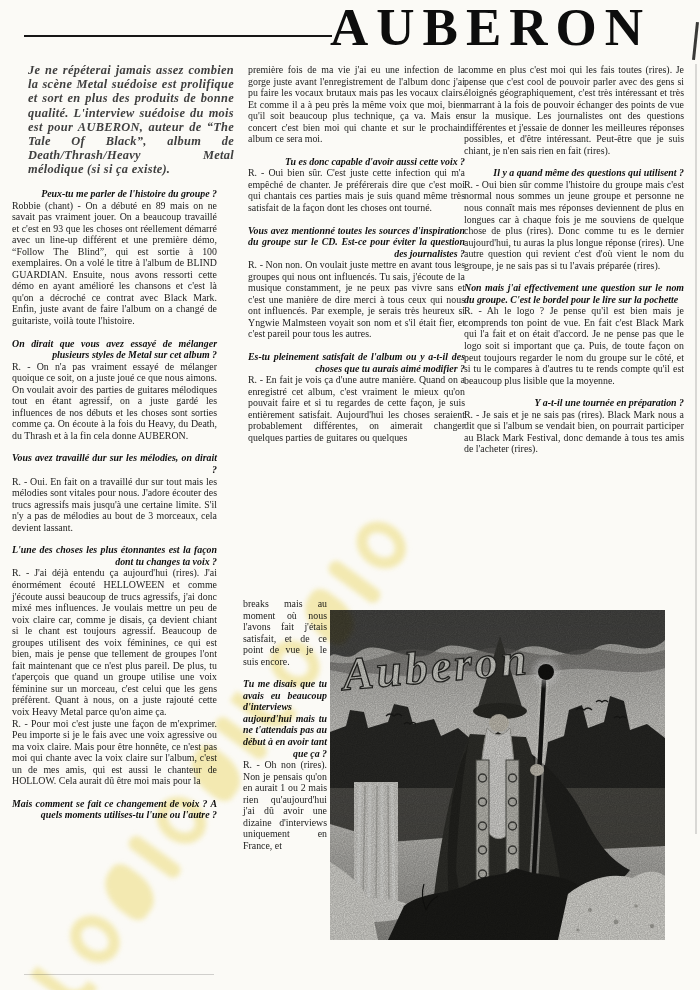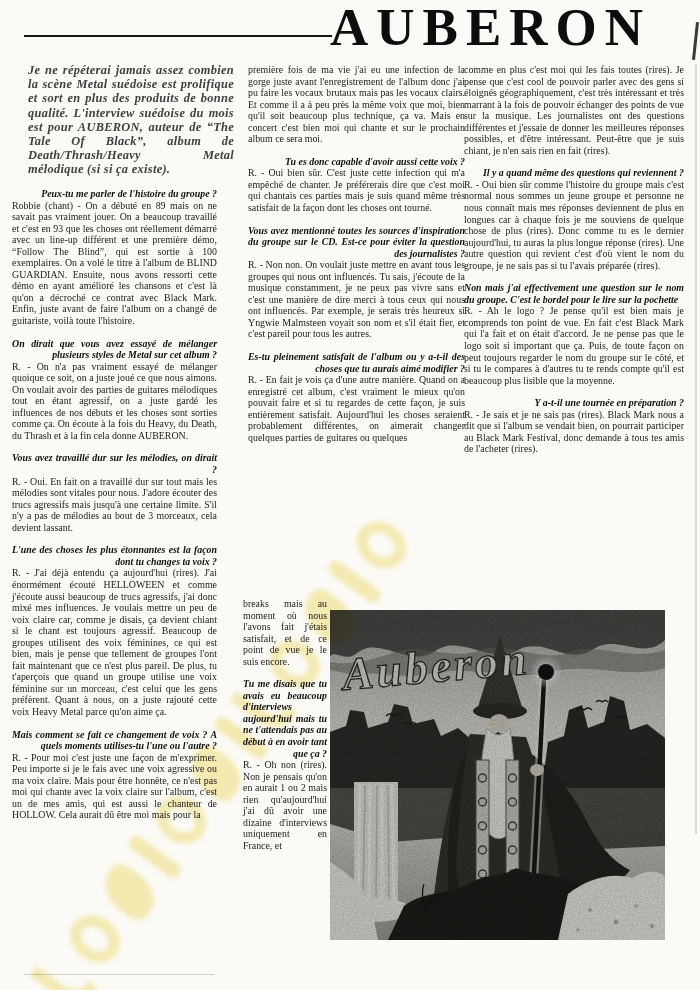--- a/index.html
+++ b/index.html
@@ -94,40 +94,40 @@
 
   <div class="col col-1">
       <div class="para question">Peux-tu me parler de l'histoire du groupe ?</div>
       <div class="para answer">Robbie (chant) - On a débuté en 89 mais on ne savait pas vraiment jouer. On a beaucoup travaillé et c'est en 93 que les choses ont réellement démarré avec un line-up différent et une première démo, “Follow The Blind”, qui est sortie à 100 exemplaires. On a volé le titre à l'album de BLIND GUARDIAN. Ensuite, nous avons ressorti cette démo en ayant amélioré les chansons et c'est là qu'on a décroché ce contrat avec Black Mark. Enfin, juste avant de faire l'album on a changé de guitariste, voilà toute l'histoire.</div>
       <div class="para question">On dirait que vous avez essayé de mélanger plusieurs styles de Metal sur cet album ?</div>
       <div class="para answer">R. - On n'a pas vraiment essayé de mélanger quoique ce soit, on a juste joué ce que nous aimons. On voulait avoir des parties de guitares mélodiques tout en étant agressif, on a juste gardé les influences de nos débuts et les choses sont sorties comme ça. On écoute à la fois du Heavy, du Death, du Thrash et à la fin cela donne AUBERON.</div>
       <div class="para question">Vous avez travaillé dur sur les mélodies, on dirait ?</div>
       <div class="para answer">R. - Oui. En fait on a travaillé dur sur tout mais les mélodies sont vitales pour nous. J'adore écouter des trucs agressifs mais jusqu'à une certaine limite. S'il n'y a pas de mélodies au bout de 3 morceaux, cela devient lassant.</div>
       <div class="para question">L'une des choses les plus étonnantes est la façon dont tu changes ta voix ?</div>
       <div class="para answer">R. - J'ai déjà entendu ça aujourd'hui (rires). J'ai énormément écouté HELLOWEEN et comme j'écoute aussi beaucoup de trucs agressifs, j'ai donc mixé mes influences. Je voulais mettre un peu de voix claire car, comme je disais, ça devient chiant si le chant est toujours agressif. Beaucoup de groupes utilisent des voix féminines, ce qui est bien, mais je pense que tellement de groupes l'ont fait maintenant que ce n'est plus pareil. De plus, tu t'aperçois que quand un groupe utilise une voix féminine sur un morceau, c'est celui que les gens préfèrent. Quant à nous, on a juste rajouté cette voix Heavy Metal parce qu'on aime ça.</div>
+      <div class="para answer">R. - Pour moi c'est juste une façon de m'exprimer. Peu importe si je le fais avec une voix agressive ou ma voix claire. Mais pour être honnête, ce n'est pas moi qui chante avec la voix claire sur l'album, c'est un de mes amis, qui est aussi le chanteur de HOLLOW. Cela aurait dû être moi mais pour la</div>
       <div class="para question">Mais comment se fait ce changement de voix ? A quels moments utilises-tu l'une ou l'autre ?</div>
-      <div class="para answer">R. - Pour moi c'est juste une façon de m'exprimer. Peu importe si je le fais avec une voix agressive ou ma voix claire. Mais pour être honnête, ce n'est pas moi qui chante avec la voix claire sur l'album, c'est un de mes amis, qui est aussi le chanteur de HOLLOW. Cela aurait dû être moi mais pour la</div>
     </div>
   <div class="col col-2-top">
       <div class="para answer">première fois de ma vie j'ai eu une infection de la gorge juste avant l'enregistrement de l'album donc j'ai pu faire les vocaux brutaux mais pas les vocaux clairs. Et comme il a à peu près la même voix que moi, bien qu'il soit beaucoup plus technique, ça va. Mais en concert c'est bien moi qui chante et sur le prochain album ce sera moi.</div>
       <div class="para question">Tu es donc capable d'avoir aussi cette voix ?</div>
       <div class="para answer">R. - Oui bien sûr. C'est juste cette infection qui m'a empêché de chanter. Je préférerais dire que c'est moi qui chantais ces parties mais je suis quand même très satisfait de la façon dont les choses ont tourné.</div>
       <div class="para question">Vous avez mentionné toutes les sources d'inspiration du groupe sur le CD. Est-ce pour éviter la question des journalistes ?</div>
       <div class="para answer">R. - Non non. On voulait juste mettre en avant tous les groupes qui nous ont influencés. Tu sais, j'écoute de la musique constamment, je ne peux pas vivre sans et c'est une manière de dire merci à tous ceux qui nous ont influencés. Par exemple, je serais très heureux si Yngwie Malmsteen voyait son nom et s'il était fier, et c'est pareil pour tous les autres.</div>
       <div class="para question">Es-tu pleinement satisfait de l'album ou y a-t-il des choses que tu aurais aimé modifier ?</div>
       <div class="para answer">R. - En fait je vois ça d'une autre manière. Quand on a enregistré cet album, c'est vraiment le mieux qu'on pouvait faire et si tu regardes de cette façon, je suis entièrement satisfait. Aujourd'hui les choses seraient probablement différentes, on aimerait changer quelques parties de guitares ou quelques</div>
     </div>
   <div class="col col-2-narrow">
       <div class="para answer">breaks mais au moment où nous l'avons fait j'étais satisfait, et de ce point de vue je le suis encore.</div>
       <div class="para question">Tu me disais que tu avais eu beaucoup d'interviews aujourd'hui mais tu ne t'attendais pas au début à en avoir tant que ça ?</div>
       <div class="para answer">R. - Oh non (rires). Non je pensais qu'on en aurait 1 ou 2 mais rien qu'aujourd'hui j'ai dû avoir une dizaine d'interviews uniquement en France, et</div>
     </div>
   <div class="col col-3">
       <div class="para answer">comme en plus c'est moi qui les fais toutes (rires). Je pense que c'est cool de pouvoir parler avec des gens si éloignés géographiquement, c'est très intéressant et très marrant à la fois de pouvoir échanger des points de vue sur la musique. Les journalistes ont des questions différentes et j'essaie de donner les meilleures réponses possibles, et d'être intéressant. Peut-être que je suis chiant, je n'en sais rien en fait (rires).</div>
-      <div class="para question">Il y a quand même des questions qui reviennent ?</div>
+      <div class="para question">Il y a quand même des questions qui utilisent ?</div>
       <div class="para answer">R. - Oui bien sûr comme l'histoire du groupe mais c'est normal nous sommes un jeune groupe et personne ne nous connaît mais mes réponses deviennent de plus en longues car à chaque fois je me souviens de quelque chose de plus (rires). Donc comme tu es le dernier aujourd'hui, tu auras la plus longue réponse (rires). Une autre question qui revient c'est d'où vient le nom du groupe, je ne sais pas si tu l'avais préparée (rires).</div>
       <div class="para question q-left">Non mais j'ai effectivement une question sur le nom du groupe. C'est le bordel pour le lire sur la pochette</div>
       <div class="para answer">R. - Ah le logo ? Je pense qu'il est bien mais je comprends ton point de vue. En fait c'est Black Mark qui l'a fait et on était d'accord. Je ne pense pas que le logo soit si important que ça. Puis, de toute façon on peut toujours regarder le nom du groupe sur le côté, et si tu le compares à d'autres tu te rends compte qu'il est beaucoup plus lisible que la moyenne.</div>
       <div class="para question">Y a-t-il une tournée en préparation ?</div>
       <div class="para answer">R. - Je sais et je ne sais pas (rires). Black Mark nous a dit que si l'album se vendait bien, on pourrait participer au Black Mark Festival, donc demande à tous tes amis de l'acheter (rires).</div>
     </div>
 
   <div class="artwork">
     <svg width="335" height="330" viewBox="0 0 335 330" xmlns="http://www.w3.org/2000/svg">
       <defs>

